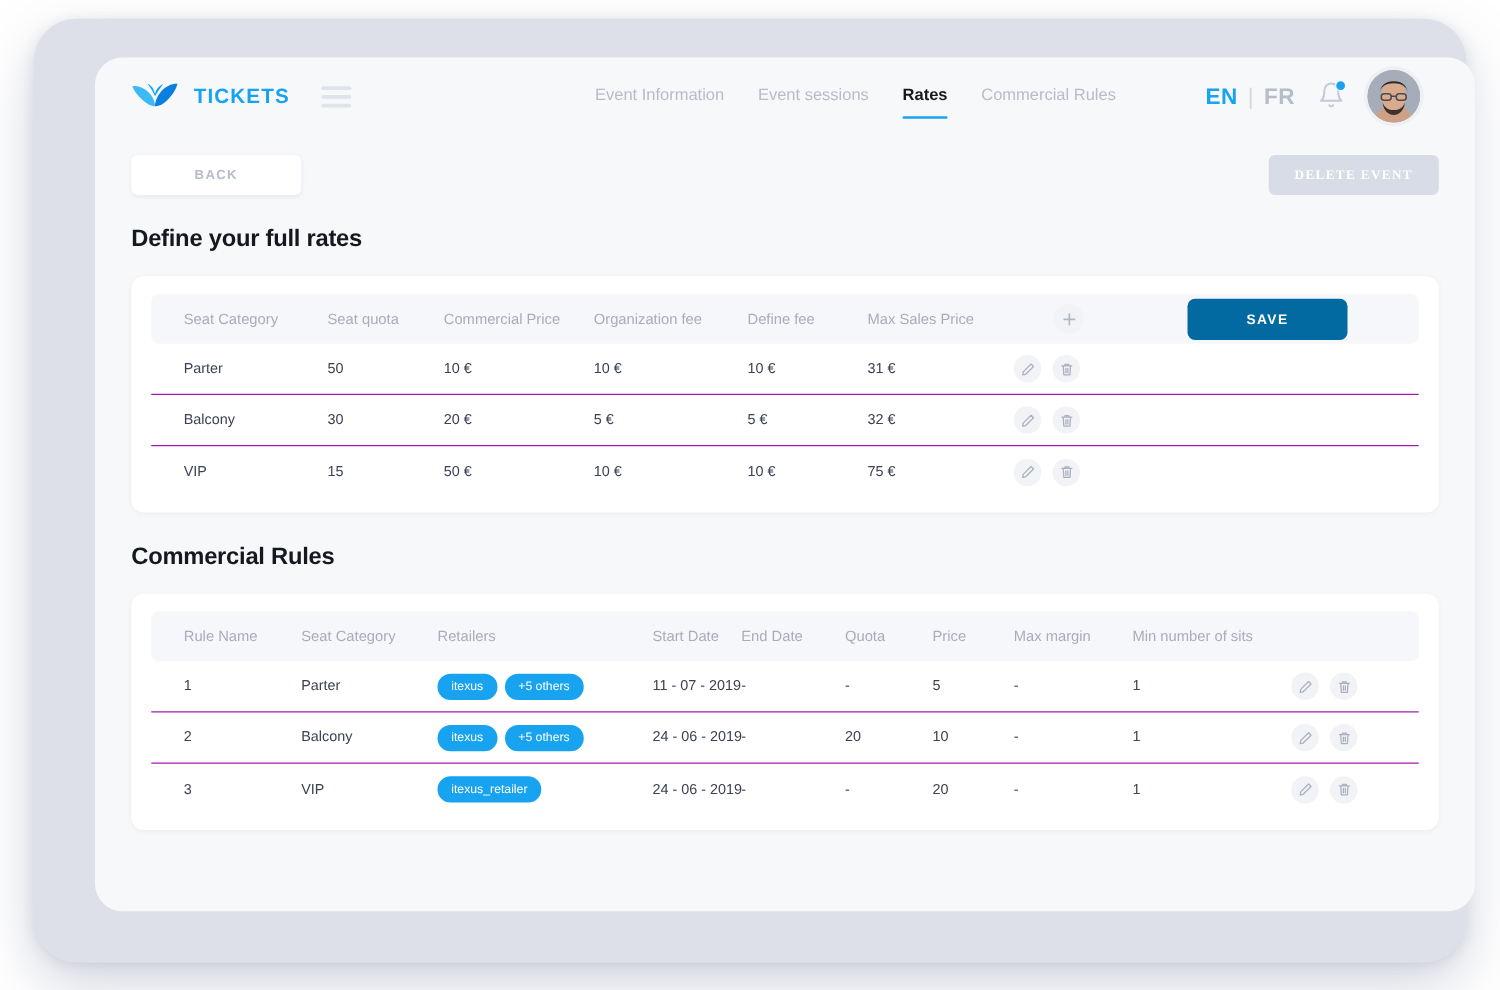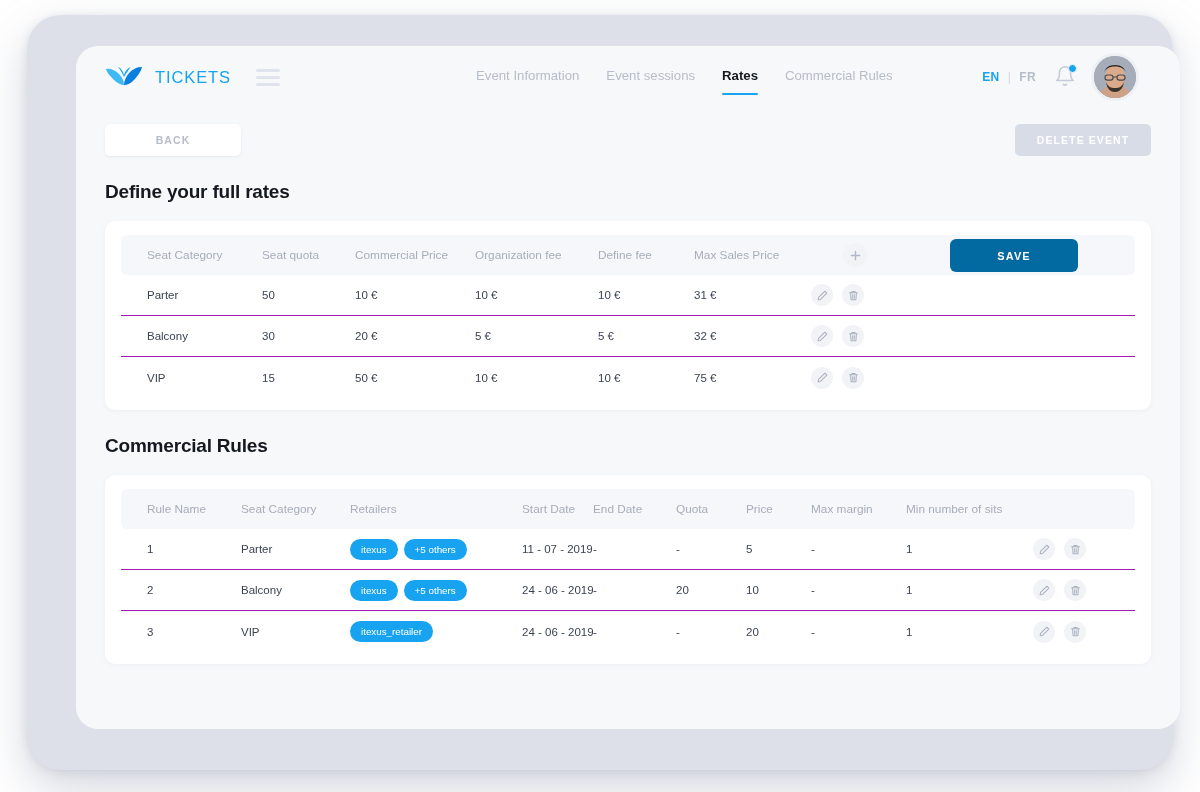--- a/index.html
+++ b/index.html
@@ -46,21 +46,21 @@
     padding: 0 44px 0 29px;
   }
 
   .brand { display: flex; align-items: center; gap: 12px; }
 
   .logo-mark { width: 38px; height: 26px; display: block; }
 
   .brand-name {
     color: #17a3f0;
     font-size: 16.5px;
-    font-weight: normal;
+    font-weight: bold;
     letter-spacing: 0.9px;
   }
 
   .hamburger {
     margin-left: 25px;
     width: 24px;
     display: flex;
     flex-direction: column;
     gap: 4px;
     cursor: pointer;
@@ -104,21 +104,21 @@
     border-radius: 2px;
   }
 
   .topbar-right {
     margin-left: auto;
     display: flex;
     align-items: center;
     gap: 18px;
   }
 
-  .lang { display: flex; align-items: center; gap: 8px; font-size: 12px; font-weight: bold; letter-spacing: .4px; }
+  .lang { display: flex; align-items: center; gap: 8px; font-size: 18px; font-weight: bold; letter-spacing: .4px; }
   .lang .lang-en { color: #17a3f0; cursor: pointer; }
   .lang .lang-sep { color: #d3d7e0; font-weight: normal; }
   .lang .lang-fr { color: #b6bcc9; cursor: pointer; }
 
   .bell-wrap { position: relative; width: 22px; height: 24px; cursor: pointer; }
   .bell-dot {
     position: absolute; right: -1px; top: -1px;
     width: 9px; height: 9px; border-radius: 50%;
     background: #17a3f0;
     border: 1.5px solid #f7f8fa;
@@ -162,21 +162,21 @@
   .btn-delete {
     width: 136px;
     height: 32px;
     border: none;
     border-radius: 5px;
     background: #d7dce7;
     color: #ffffff;
     font-size: 10.5px;
     font-weight: bold;
     letter-spacing: 1.1px;
-    font-family: Liberation Sans, sans-serif;
+    font-family: Liberation Serif, serif;
     cursor: pointer;
   }
 
   .section-title {
     font-size: 19px;
     font-weight: bold;
     color: #14181f;
     letter-spacing: -0.2px;
     margin-top: 25px;
   }

